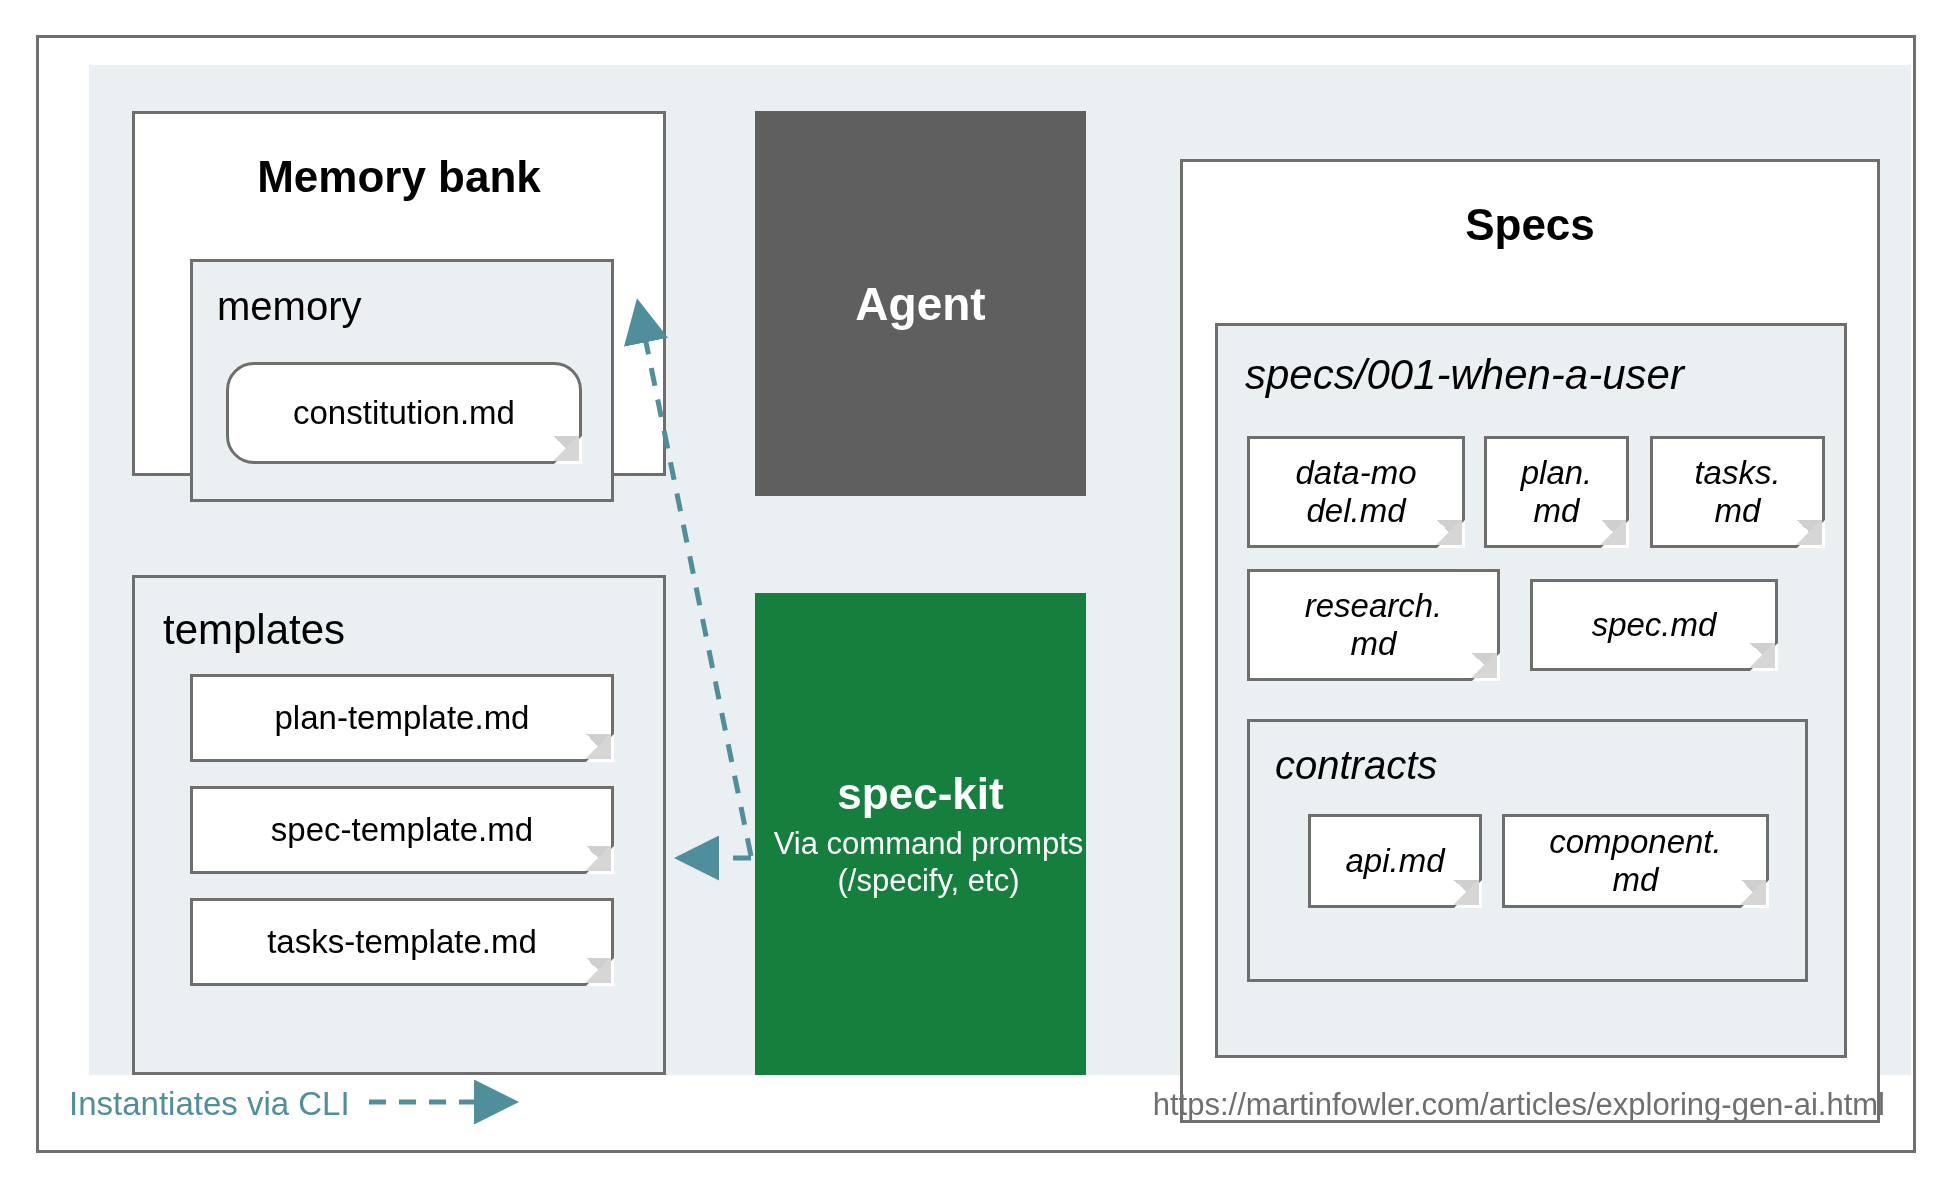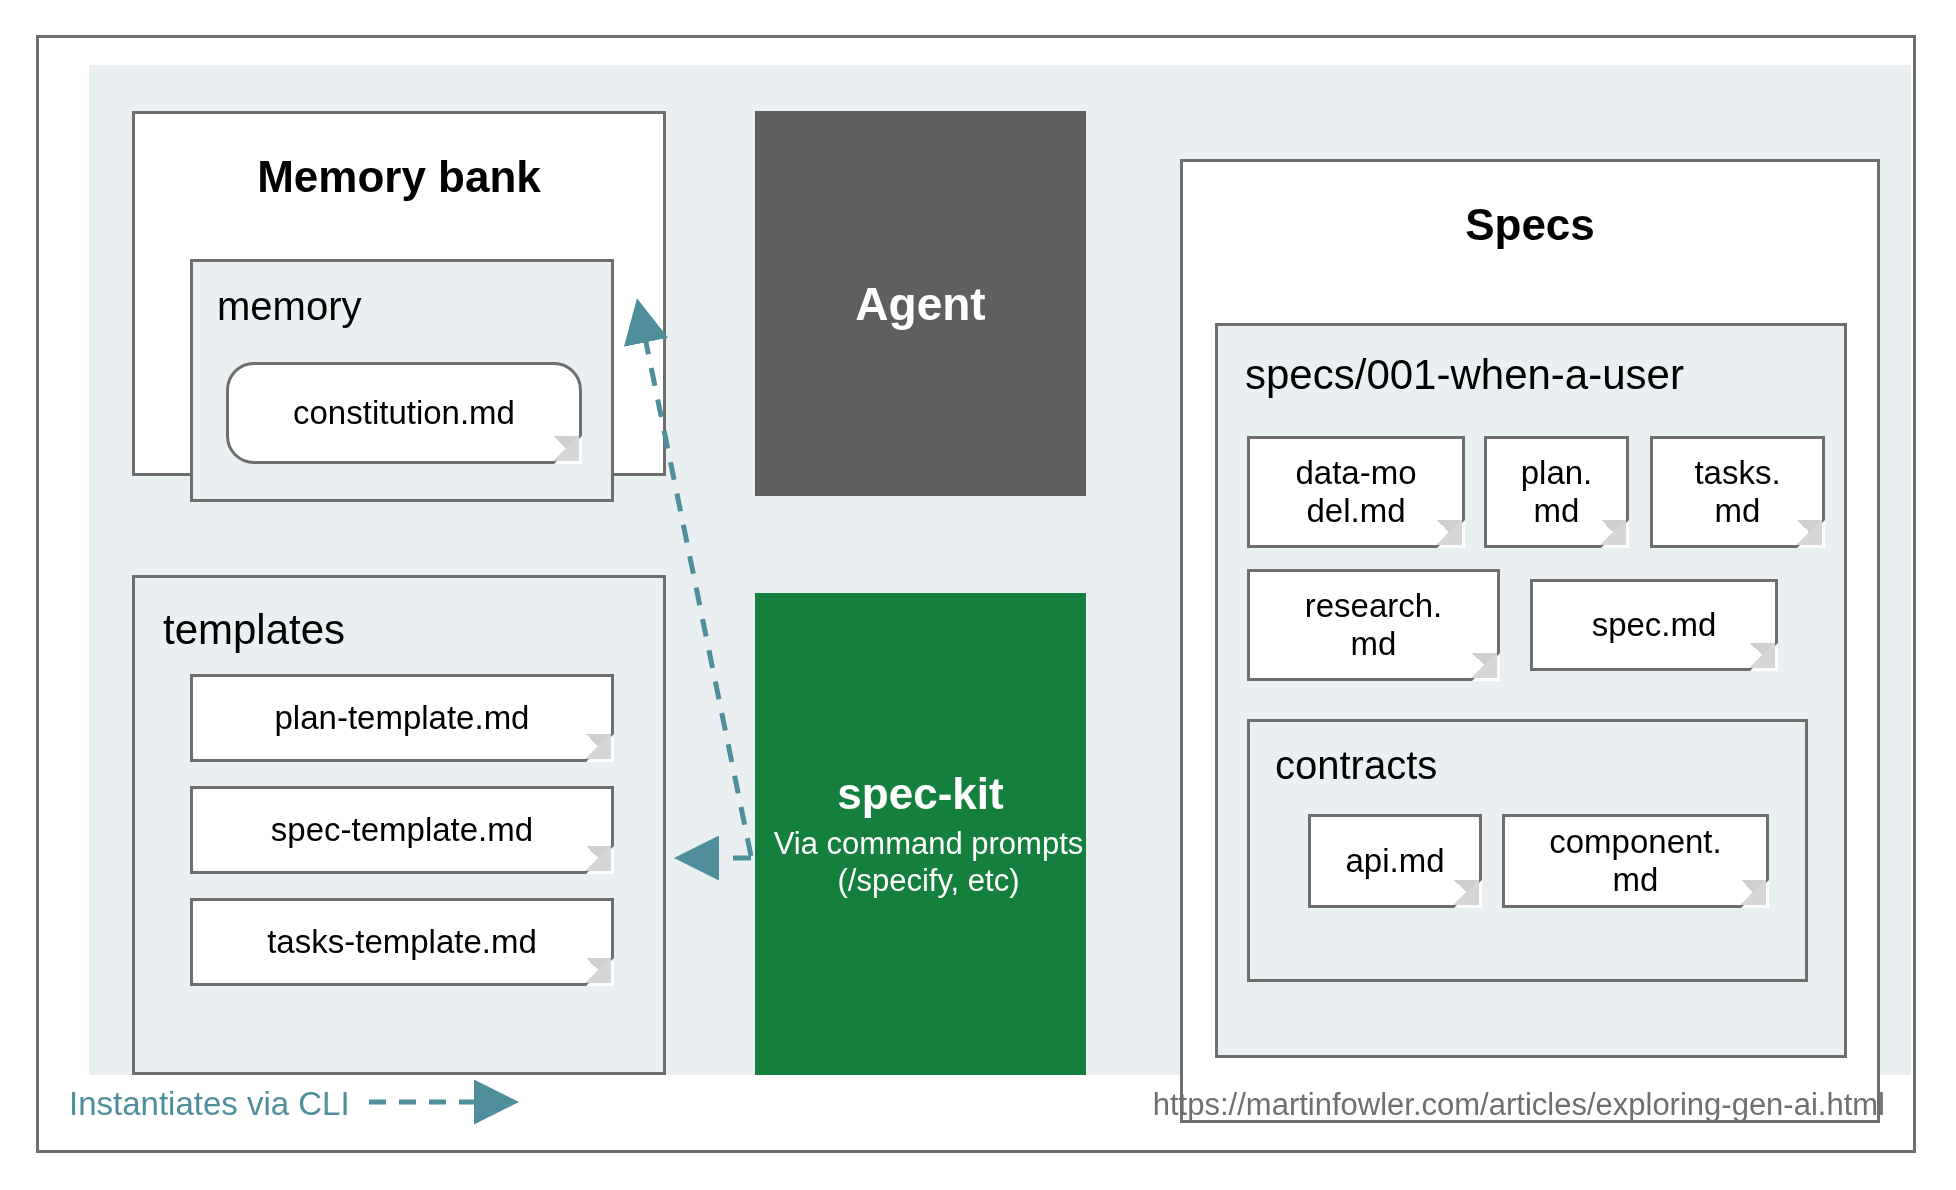--- a/index.html
+++ b/index.html
@@ -130,21 +130,21 @@
 
   <div class="slab" style="left:716px;top:555px;width:331px;height:482px;background:#15803d;">
     <div style="font-size:44px;font-weight:bold;margin-bottom:6px;">spec-kit</div>
     <div style="font-size:31px;line-height:1.2;white-space:pre-line;padding-left:16px;">Via command prompts
 (/specify, etc)</div>
   </div>
 
   <div class="box white" style="left:1141px;top:73px;width:700px;height:964px;margin-top:48px;">
     <div class="title-bold" style="top:38px;font-size:44px;">Specs</div>
 
-    <div class="box tint" style="left:32px;top:161px;width:632px;height:735px;">
+    <div class="box tint" style="left:32px;top:161px;width:632px;height:735px;font-style:italic;">
       <div class="title-left" style="left:27px;top:25px;font-size:42px;">specs/001-when-a-user</div>
 
       <div class="note" style="left:29px;top:110px;width:218px;height:112px;font-size:33px;">
         <span>data-mo
 del.md</span>
         <span class="fold"></span>
       </div>
       <div class="note" style="left:266px;top:110px;width:145px;height:112px;font-size:33px;">
         <span>plan.
 md</span>

